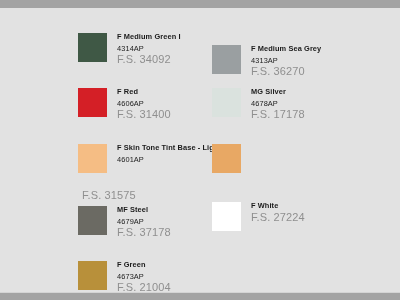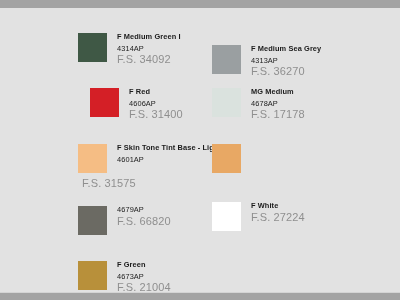--- a/index.html
+++ b/index.html
@@ -71,21 +71,21 @@
     font-size: 11px;
     line-height: 11.5px;
     font-weight: normal;
     color: #8f8f8f;
     letter-spacing: 0.1px;
   }
   
   .paint-entry.wrapped .paint-fs {
     position: absolute;
     left: -35px;
-    top: 36px;
+    top: 48px;
     width: 120px;
   }
   .bottom-rule {
     position: absolute;
     left: 0;
     top: 292px;
     width: 400px;
     height: 1px;
     background: #d4d4d4;
   }
@@ -105,52 +105,53 @@
           </div>
         </div>
         <div class="paint-entry" style="left: 212px; top: 29px;">
           <div class="paint-swatch" style="background: rgb(154, 159, 161);"></div>
           <div class="paint-text">
             <div class="paint-name">F Medium Sea Grey</div>
             <div class="paint-code">4313AP</div>
             <div class="paint-fs">F.S. 36270</div>
           </div>
         </div>
-        <div class="paint-entry" style="left: 90px; top: 72px;">
+        <div class="paint-entry" style="left: 78px; top: 72px;">
           <div class="paint-swatch" style="background: rgb(212, 31, 38);"></div>
           <div class="paint-text">
             <div class="paint-name">F Red</div>
             <div class="paint-code">4606AP</div>
             <div class="paint-fs">F.S. 31400</div>
           </div>
         </div>
         <div class="paint-entry" style="left: 212px; top: 72px;">
           <div class="paint-swatch" style="background: rgb(218, 226, 222);"></div>
           <div class="paint-text">
-            <div class="paint-name">MG Medium</div>
+            <div class="paint-name">MG Silver</div>
             <div class="paint-code">4678AP</div>
             <div class="paint-fs">F.S. 17178</div>
           </div>
         </div>
         <div class="paint-entry wrapped" style="left: 78px; top: 128px;">
           <div class="paint-swatch" style="background: rgb(245, 189, 132);"></div>
           <div class="paint-text">
             <div class="paint-name">F Skin Tone Tint Base - Light</div>
             <div class="paint-code">4601AP</div>
             <div class="paint-fs">F.S. 31575</div>
           </div>
         </div>
         <div class="paint-entry" style="left: 212px; top: 128px;">
           <div class="paint-swatch" style="background: rgb(232, 168, 100);"></div>
         </div>
         <div class="paint-entry" style="left: 78px; top: 190px;">
           <div class="paint-swatch" style="background: rgb(107, 106, 99);"></div>
           <div class="paint-text">
+            <div class="paint-name">MF Steel</div>
             <div class="paint-code">4679AP</div>
-            <div class="paint-fs">F.S. 66820</div>
+            <div class="paint-fs">F.S. 37178</div>
           </div>
         </div>
         <div class="paint-entry" style="left: 212px; top: 186px; padding-left: 36px;">
           <div class="paint-swatch" style="background: rgb(255, 255, 255);"></div>
           <div class="paint-text">
             <div class="paint-name">F White</div>
             <div class="paint-fs">F.S. 27224</div>
           </div>
         </div>
         <div class="paint-entry" style="left: 78px; top: 245px;">

